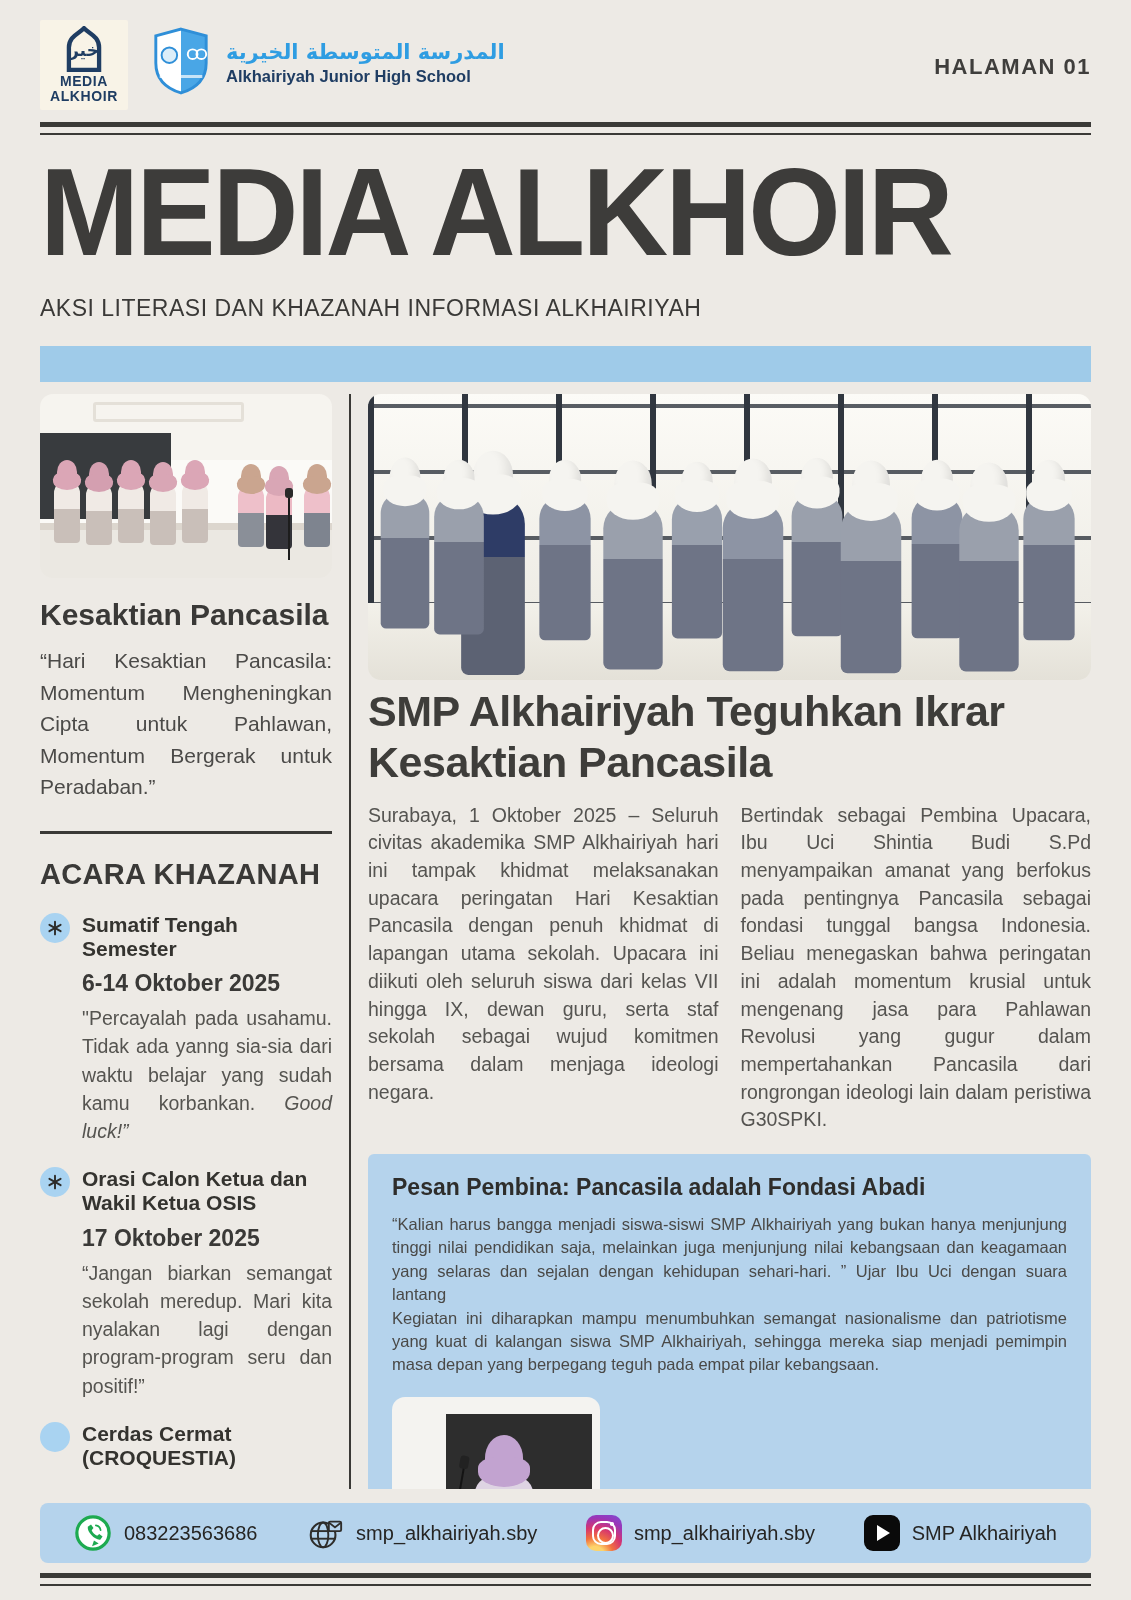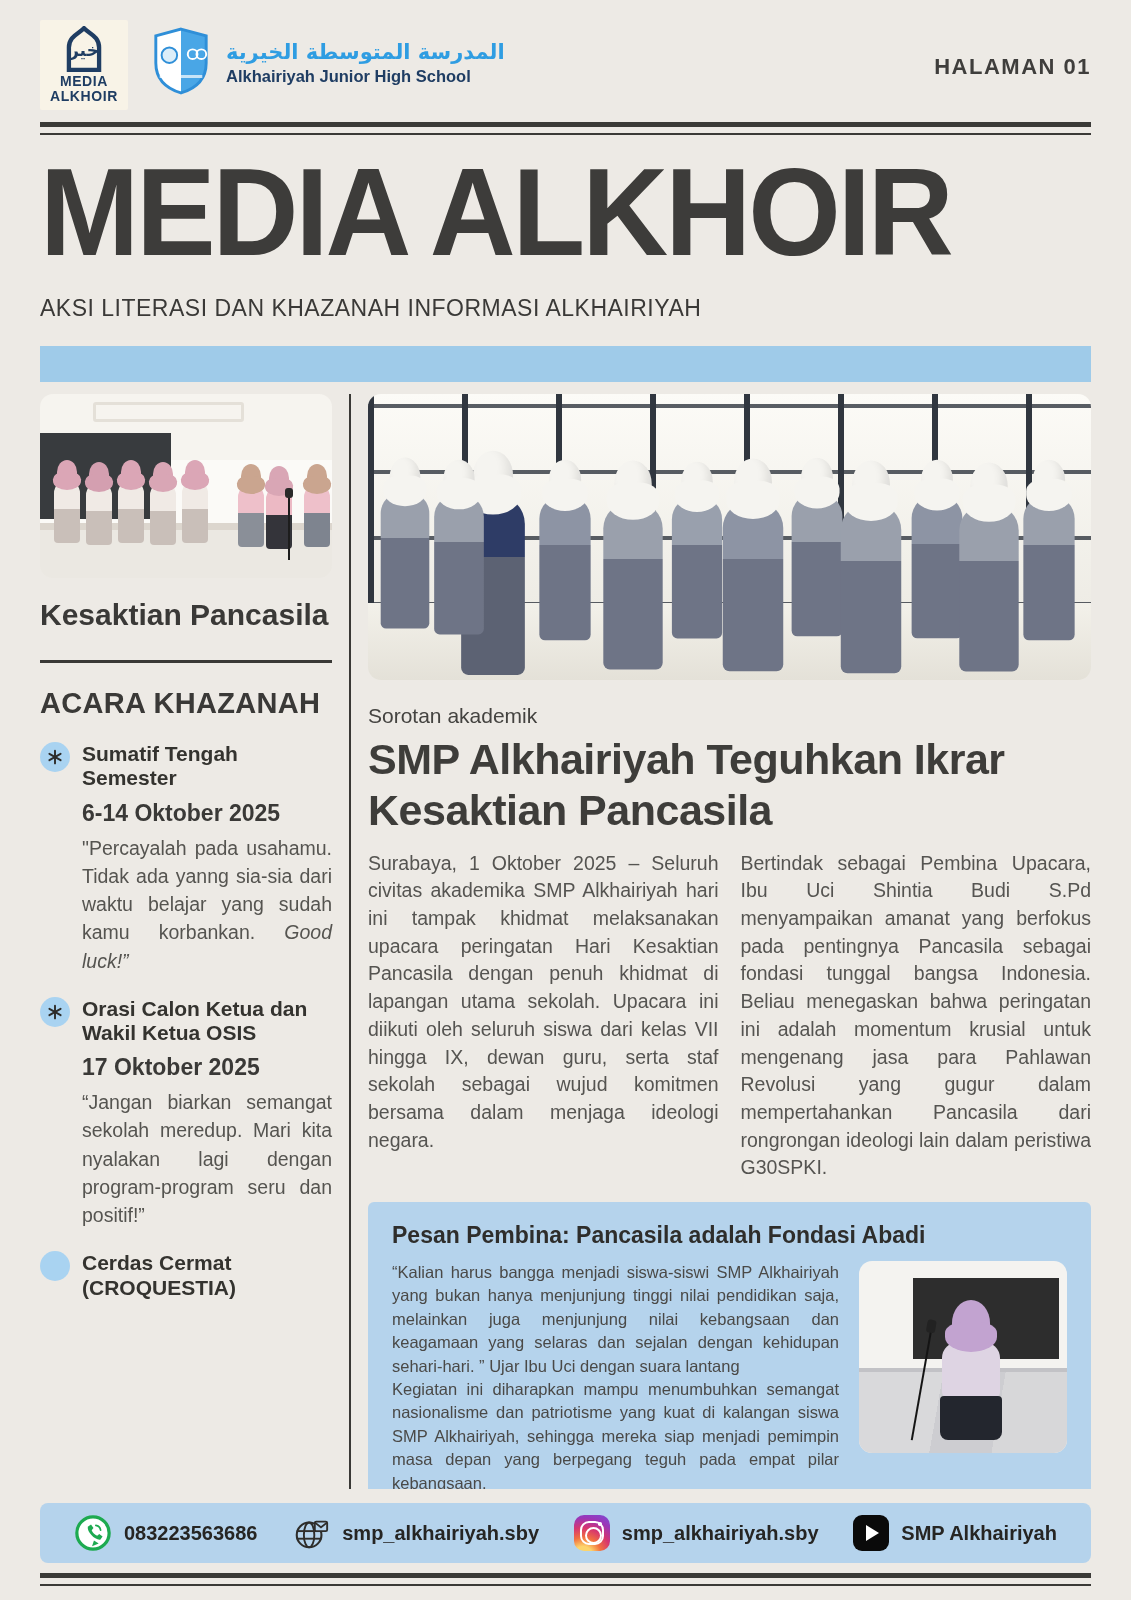--- a/index.html
+++ b/index.html
@@ -65,41 +65,41 @@
   .stud .hij::after{ content:''; position:absolute; left:-7px; top:20px; width:48px; height:34px; background:inherit; border-radius:40% 40% 52% 52%; }
   .stud .bod{ width:54px; height:152px; margin:-4px auto 0; background:linear-gradient(var(--t,#9aa0ac) 0 34%, var(--s,#6e7486) 34%); border-radius:24px 24px 6px 6px; }
   .stud .arm{ position:absolute; width:28px; height:8px; background:var(--t,#2e3c66); top:36px; left:-14px; transform:rotate(-38deg); border-radius:4px; }
   .kicker{ margin-top:24px; font-size:21px; color:#444340; }
   .headline{ margin-top:6px; font-size:43px; font-weight:800; color:#3e3d3a; line-height:1.18; letter-spacing:-.5px; }
   .cols{ display:flex; gap:22px; margin-top:14px; }
   .cols p{ flex:1; font-size:19.5px; line-height:1.42; color:#555451; text-align:justify; }
   
   .infobox{ margin-top:20px; background:#b5d3ec; border-radius:6px; padding:20px 24px 22px 24px; }
   .infobox h3{ font-size:23px; font-weight:800; color:#2e2d2b; }
-  .ib-flex{ display:flex; gap:20px; margin-top:12px; }
+  .ib-flex{ display:flex; gap:20px; margin-top:12px;flex-direction:column; }
   .ib-text{ flex:1; font-size:16.5px; line-height:1.42; color:#4a4947; text-align:justify; }
   .ib-text p+p{ margin-top:0; }
   .photo-box{ width:208px; height:192px; flex:none; background:#f4f3f0; }
   .pb-board{ position:absolute; left:26%; top:9%; width:70%; height:42%; background:#2d2d2d; }
   .pb-marble{ position:absolute; left:0; bottom:0; width:100%; height:44%; border-top:4px solid #c2c2c6;
     background:linear-gradient(100deg,#d9d9db 0 38%, #cdcdd1 38% 66%, #d7d7d9 66%); }
   .pb-person{ position:absolute; left:37%; bottom:7%; width:70px; z-index:2; }
   .pb-hij{ width:38px; height:46px; background:#c2a3d0; border-radius:50% 50% 46% 46%; margin:0 auto; position:relative; }
   .pb-hij::after{ content:''; position:absolute; left:-7px; top:22px; width:52px; height:30px; background:#c2a3d0; border-radius:40% 40% 55% 55%; }
   .pb-top{ width:58px; height:56px; margin:-4px auto 0; background:#ded4e3; border-radius:16px 16px 6px 6px; }
   .pb-skirt{ width:62px; height:44px; margin:-2px auto 0; background:#23262e; border-radius:4px 4px 8px 8px; }
   .pb-mic{ position:absolute; left:30%; bottom:6%; width:2px; height:118px; background:#141414; transform:rotate(10deg); z-index:3; }
   .pb-mic::before{ content:''; position:absolute; top:-4px; left:-4px; width:9px; height:13px; background:#222; border-radius:3px; }
   
   .contactbar{
     margin-top:14px; height:60px; background:#b5d3ec; border-radius:8px;
     display:flex; align-items:center; justify-content:space-between; padding:0 34px; flex:none;
   }
   .f-item{ display:flex; align-items:center; gap:12px; cursor:pointer; }
-  .f-label{ font-size:20px; color:#262523; font-weight:700; }
+  .f-label{ font-size:20px; color:#262523; font-weight:400; }
   .ic{ width:38px; height:38px; display:flex; align-items:center; justify-content:center; }
   .ic-ig{ width:36px; height:36px; border-radius:10px; position:relative;
     background:radial-gradient(circle at 25% 115%, #fdd46b 0 20%, #f2703f 38%, #d6356f 58%, #9b36b7 78%, #7a4fd8 100%); }
   .ic-ig::before{ content:''; position:absolute; inset:6px; border:2.6px solid #fff; border-radius:9px; }
   .ic-ig::after{ content:''; position:absolute; left:50%; top:50%; width:13px; height:13px; margin:-6.5px 0 0 -6.5px; border:2.6px solid #fff; border-radius:50%; }
   .ig-dot{ position:absolute; right:8px; top:7px; width:3.5px; height:3.5px; background:#fff; border-radius:50%; }
   .ic-yt{ width:36px; height:36px; background:#0a0a0a; border-radius:9px; display:flex; align-items:center; justify-content:center; }
   .ic-yt::before{ content:''; border-style:solid; border-width:8px 0 8px 13px; border-color:transparent transparent transparent #fff; margin-left:3px; }
   
   .bottom-rules{ flex:none; }
@@ -189,20 +189,21 @@
             <div class="fb"></div>
           </div>
         <div class="mic-line" style="left:248px;bottom:18px;"></div>
         <div class="fig" style="left:262px;bottom:18px;--h:#caa58f;--t:#eec0ca;--s:#7e848f;">
             <div class="fh"></div>
             <div class="fb"></div>
           </div>
       </div>
 
       <h2 style="margin-top:20px;font-size:30px;font-weight:800;color:#3a3937;">Kesaktian Pancasila</h2>
+      <p style="margin-top:13px;font-size:21px;line-height:1.5;color:#4b4a48;text-align:justify;">“Hari Kesaktian Pancasila: Momentum Mengheningkan Cipta untuk Pahlawan, Momentum Bergerak untuk Peradaban.”</p>
 
       <div style="height:3px;background:#3a3936;margin-top:28px;width:100%;"></div>
 
       <h2 style="margin-top:24px;font-size:29px;font-weight:800;letter-spacing:.3px;color:#3a3937;">ACARA KHAZANAH</h2>
 
       <div style="display:flex;gap:12px;margin-top:22px;">
         <span style="flex:none;width:30px;height:30px;border-radius:50%;background:#a9d3f1;display:flex;align-items:center;justify-content:center;">
           <svg width="16" height="16" viewBox="0 0 20 20">
               <g stroke="#2e2d2b" stroke-width="2.4" stroke-linecap="round">
                 <line x1="10" y1="2" x2="10" y2="18"></line>
@@ -296,21 +297,20 @@
         <div class="stud" style="left:592px;bottom:2px;transform:scale(1.1);">
             <div class="hij"></div>
             <div class="bod"></div>
           </div>
         <div class="stud" style="left:652px;bottom:34px;transform:scale(.95);">
             <div class="hij"></div>
             <div class="bod"></div>
           </div>
       </div>
 
-      <div class="kicker">Sorotan akademik</div>
       <h2 class="headline">SMP Alkhairiyah Teguhkan Ikrar Kesaktian Pancasila</h2>
 
       <div class="cols">
         <p>Surabaya, 1 Oktober 2025 – Seluruh civitas akademika SMP Alkhairiyah hari ini tampak khidmat melaksanakan upacara peringatan Hari Kesaktian Pancasila dengan penuh khidmat di lapangan utama sekolah. Upacara ini diikuti oleh seluruh siswa dari kelas VII hingga IX, dewan guru, serta staf sekolah sebagai wujud komitmen bersama dalam menjaga ideologi negara.</p>
         <p>Bertindak sebagai Pembina Upacara, Ibu Uci Shintia Budi S.Pd menyampaikan amanat yang berfokus pada pentingnya Pancasila sebagai fondasi tunggal bangsa Indonesia. Beliau menegaskan bahwa peringatan ini adalah momentum krusial untuk mengenang jasa para Pahlawan Revolusi yang gugur dalam mempertahankan Pancasila dari rongrongan ideologi lain dalam peristiwa G30SPKI.</p>
       </div>
 
       <section class="infobox">
         <h3>Pesan Pembina: Pancasila adalah Fondasi Abadi</h3>
         <div class="ib-flex">

